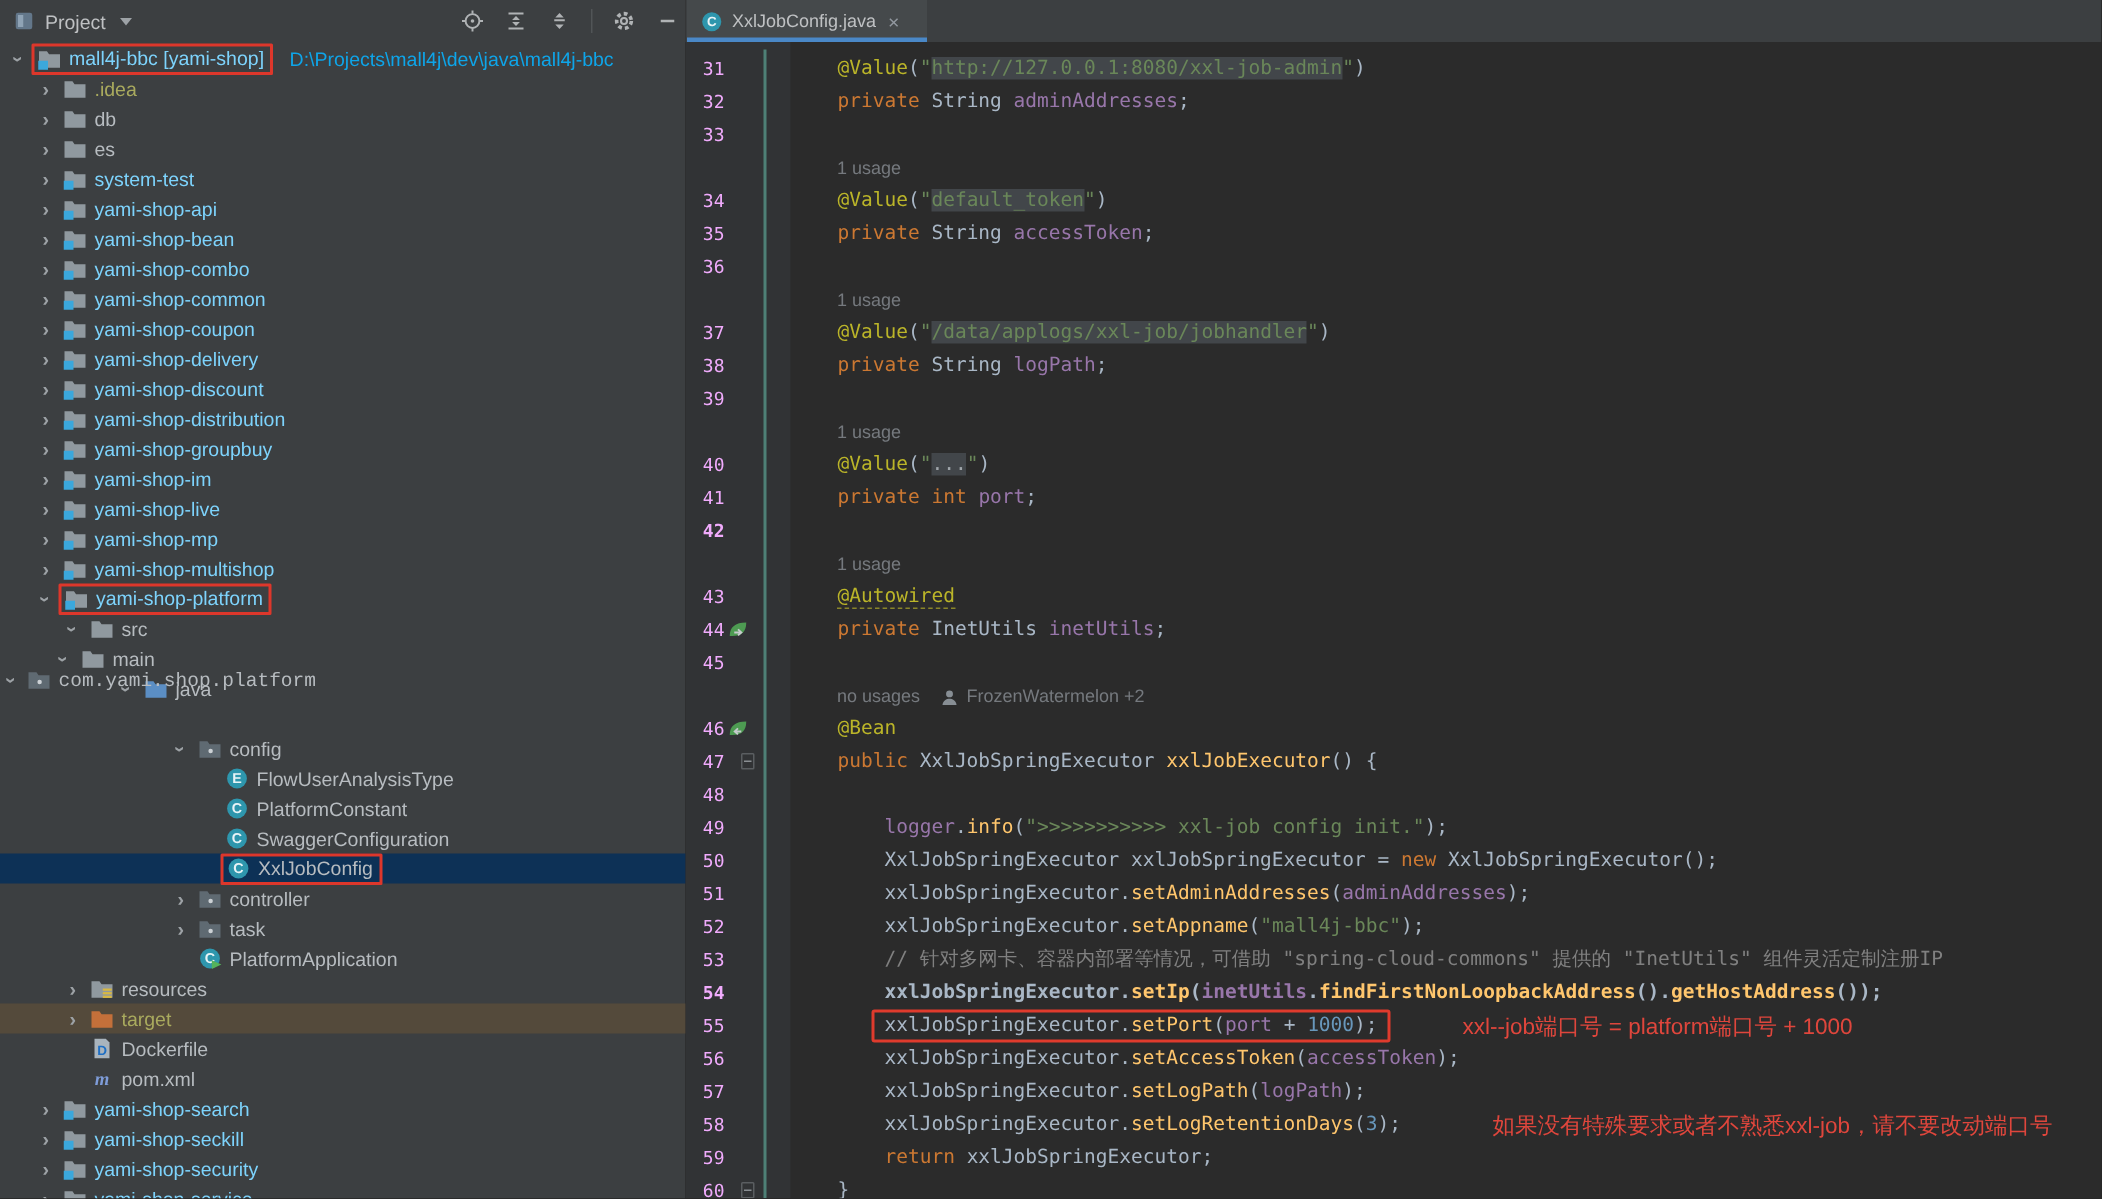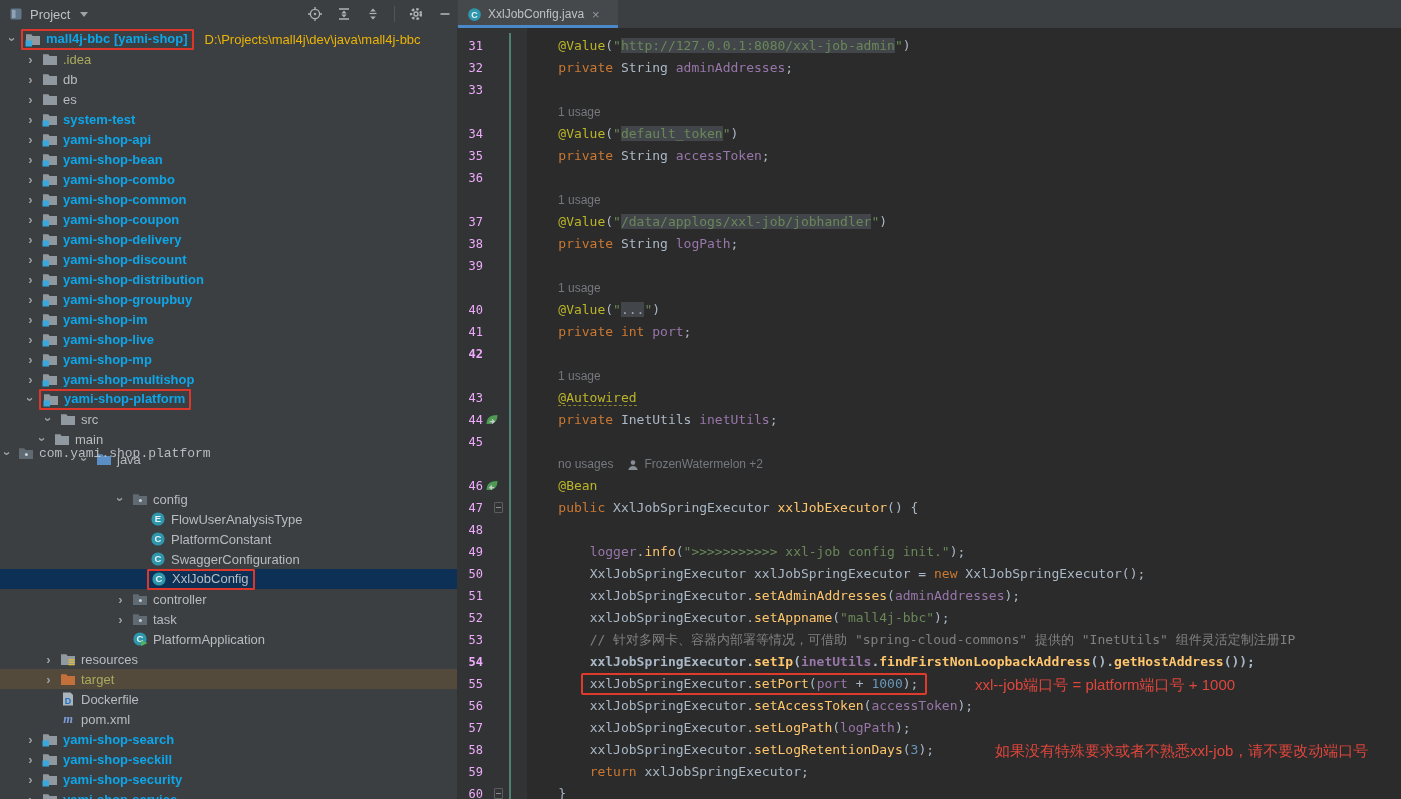--- a/index.html
+++ b/index.html
@@ -15,23 +15,23 @@
   .tbicon{width:16px;height:16px;display:inline-flex;align-items:center;justify-content:center;}
   .tbsep{width:1px;height:16px;background:#515557;}
   #tree{position:absolute;left:0;top:0;width:457px;height:799px;}
   .trow{position:absolute;left:0;width:457px;height:20px;display:flex;align-items:center;gap:5px;font-size:13px;white-space:nowrap;}
   .trow.sel{background:#0d3156;}
   .trow.trg{background:#544a3b;}
   .chev{display:inline-block;width:13px;text-align:center;color:#9da2a6;font-size:13px;font-weight:bold;line-height:13px;flex:0 0 13px;}
   .chev.open{transform:rotate(90deg);}
   .ticon{width:16px;height:16px;flex:0 0 16px;display:inline-flex;}
   .tlabel{color:#b7bcc0;}
-  .tlabel.bold{font-weight:bold;color:#0ea5e9;}
+  .tlabel.bold{font-weight:normal;color:#7dd3fc;}
   .tlabel.olive{color:#a9aa5e;}
-  .textra{color:#eab308;margin-left:6px;}
+  .textra{color:#0ea5e9;margin-left:6px;}
   .redwrap{display:inline-flex;align-items:center;gap:5px;border:2px solid #dd372b;padding:0 4px 1px 2px;margin-left:-3px;border-radius:1px;}
   
   #editor{position:absolute;left:457px;top:0;right:0;height:799px;background:#2b2b2b;}
   #tabbar{position:absolute;left:0;top:0;right:0;height:28px;background:#3c3f41;}
   #tab-active{position:absolute;left:1px;top:0;height:28px;width:160px;background:#45494b;display:flex;align-items:center;gap:6px;padding:0 8px;box-sizing:border-box;}
   #tab-underline{position:absolute;left:1px;top:25px;width:160px;height:3px;background:#4a88c7;}
   #tab-label{font-size:12px;color:#bfc1c3;}
   #tab-close{color:#9298a0;font-size:13px;margin-left:2px;cursor:default;}
   #code-area{position:absolute;left:0;top:28px;right:0;bottom:0;overflow:hidden;}
   #gutter-bg{position:absolute;left:0;top:0;width:70px;height:100%;background:#313335;}

